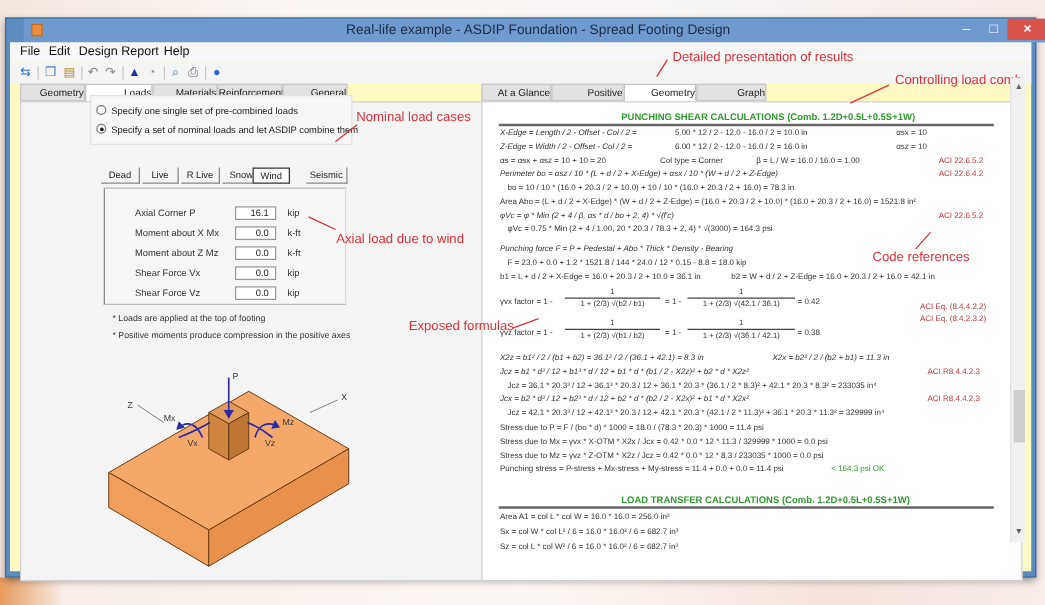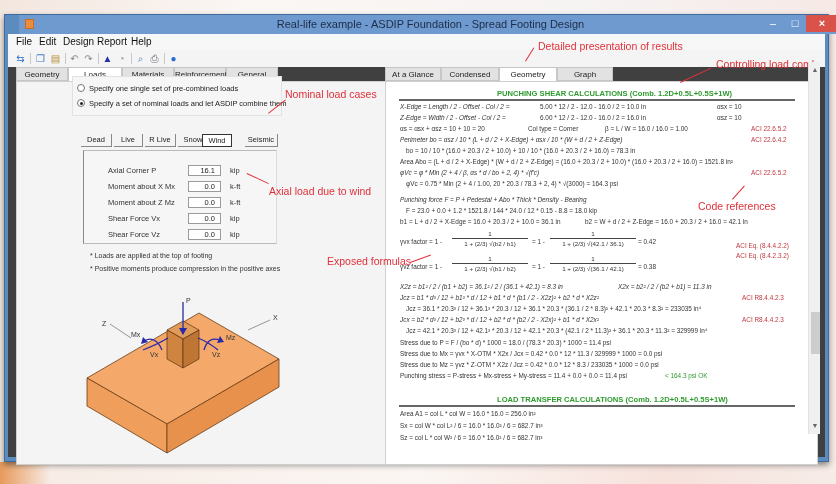--- a/index.html
+++ b/index.html
@@ -31,30 +31,30 @@
   .title-text {
     position: absolute; left: 0; right: 0; top: 3px; text-align: center;
     font-size: 11px; color: #1d2d45;
   }
   .win-btn { position: absolute; top: 0; height: 17px; font-size: 11px; color: #fff; text-align: center; line-height: 16px; }
   .win-min { right: 58px; width: 22px; }
   .win-max { right: 36px; width: 22px; }
   .win-close { right: 4px; width: 32px; background: #d9534a; font-weight: bold; }
   .client {
     position: absolute; left: 3px; top: 19px; right: 3px; bottom: 4px;
-    background: #404040;
+    background: #fef9c3;
   }
   .menubar { position: absolute; left: 0; top: 0; height: 16px; width: 100%; background: #f7f7f7; }
   .menu-item { position: absolute; top: 2px; font-size: 10px; color: #111; }
   .toolbar { position: absolute; left: 0; top: 16px; height: 17px; width: 100%; background: #f4f4f4; }
   .tb-btn { position: absolute; top: 2px; width: 13px; height: 13px; font-size: 10px; line-height: 13px; text-align: center; }
   .tb-sep { position: absolute; top: 3px; width: 1px; height: 11px; background: #c8c8c8; }
   .tabs-row { position: absolute; top: 33px; height: 14px; }
   .tab {
-    position: absolute; top: 0; height: 14px; font-size: 8px; text-align: center; line-height: 13px;
+    position: absolute; top: 0; height: 14px; font-size: 8px; text-align: right; line-height: 13px;
     background: #e2e2e2; border: 1px solid #c6c6c6; color: #222;
   }
   .tab.active { background: #ffffff; border-bottom-color: #ffffff; height: 15px; }
   .left-panel {
     position: absolute; left: 8px; top: 47px; width: 370px; height: 384px;
     background: #f4f4f4; border: 1px solid #cfcfcf;
   }
   .right-panel {
     position: absolute; left: 377px; top: 47px; width: 433px; height: 384px;
     background: #ffffff; border: 1px solid #cfcfcf;
@@ -149,21 +149,21 @@
     <div class="tabs-row" style="left:8px">
       <div class="tab" style="left:0;width:52px">Geometry</div>
       <div class="tab active" style="left:52px;width:54px">Loads</div>
       <div class="tab" style="left:106px;width:52px">Materials</div>
       <div class="tab" style="left:158px;width:52px">Reinforcement</div>
       <div class="tab" style="left:210px;width:52px">General</div>
     </div>
 
     <div class="tabs-row" style="left:377px">
       <div class="tab" style="left:0;width:56px">At a Glance</div>
-      <div class="tab" style="left:56px;width:58px">Condensed</div>
+      <div class="tab" style="left:56px;width:58px">Positive</div>
       <div class="tab active" style="left:114px;width:58px">Geometry</div>
       <div class="tab" style="left:172px;width:56px">Graph</div>
     </div>
 
     <div class="left-panel"></div>
     <div class="right-panel"></div>
   </div>
 </div>
 
 <div class="radio-group">

